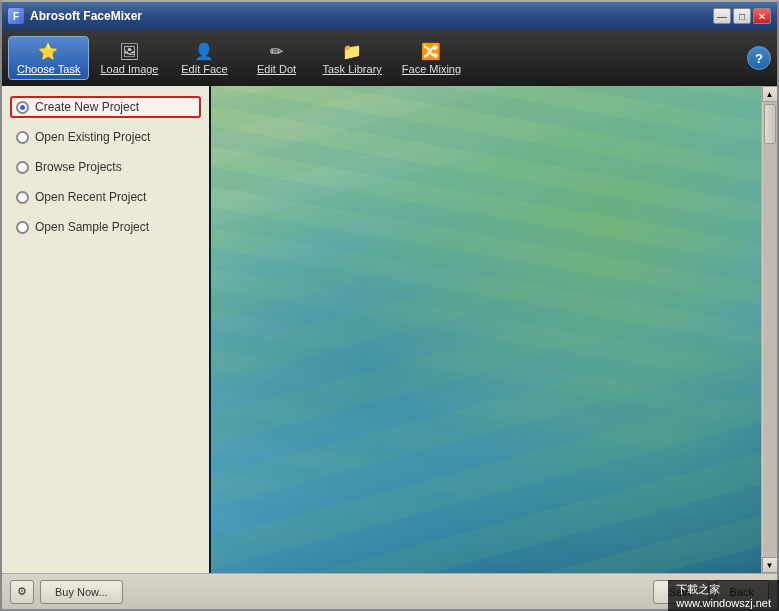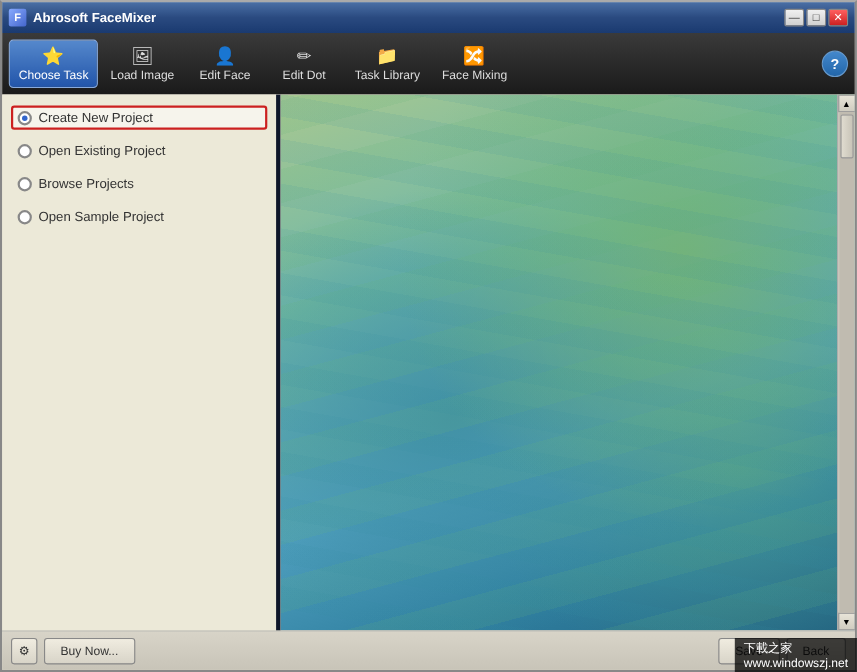--- a/index.html
+++ b/index.html
@@ -94,20 +94,21 @@
       border: 1px solid transparent;
     }
     .toolbar-btn.active {
       background: linear-gradient(to bottom, #5588cc, #2255aa);
       border: 1px solid #88aadd;
       color: white;
     }
     .toolbar-btn .btn-label {
       font-size: 11px;
       white-space: nowrap;
+      text-decoration: underline;
     }
     .toolbar-spacer { flex: 1; }
     .help-btn {
       width: 24px;
       height: 24px;
       border-radius: 50%;
       background: linear-gradient(to bottom, #4488cc, #2266aa);
       border: 1px solid #6699cc;
       color: white;
       font-weight: bold;
@@ -119,23 +120,23 @@
     }
 
     .content-area {
       flex: 1;
       display: flex;
       background: #d4d0c8;
       position: relative;
     }
 
     .left-panel {
-      width: 253px;
+      width: 209px;
       background: #ece9d8;
-      border-right: 4px solid #0f172a;
+      border-right: 2px solid #0f172a;
       padding: 10px 8px;
       display: flex;
       flex-direction: column;
       gap: 8px;
     }
     .radio-item {
       display: flex;
       align-items: center;
       gap: 6px;
       padding: 4px 6px;
@@ -342,20 +343,24 @@
       <div class="radio-item">
         <div class="radio-circle"></div>
         <span class="radio-label">Open Existing Project</span>
       </div>
       <div class="radio-item">
         <div class="radio-circle"></div>
         <span class="radio-label">Browse Projects</span>
       </div>
       <div class="radio-item">
         <div class="radio-circle"></div>
+        <span class="radio-label">Open Recent Project</span>
+      </div>
+      <div class="radio-item">
+        <div class="radio-circle"></div>
         <span class="radio-label">Open Sample Project</span>
       </div>
     </div>
 
     <div class="main-panel">
       <div class="bg-gradient"></div>
       <div class="bg-wave1"></div>
       <div class="bg-wave2"></div>
 
       <div class="scrollbar">

